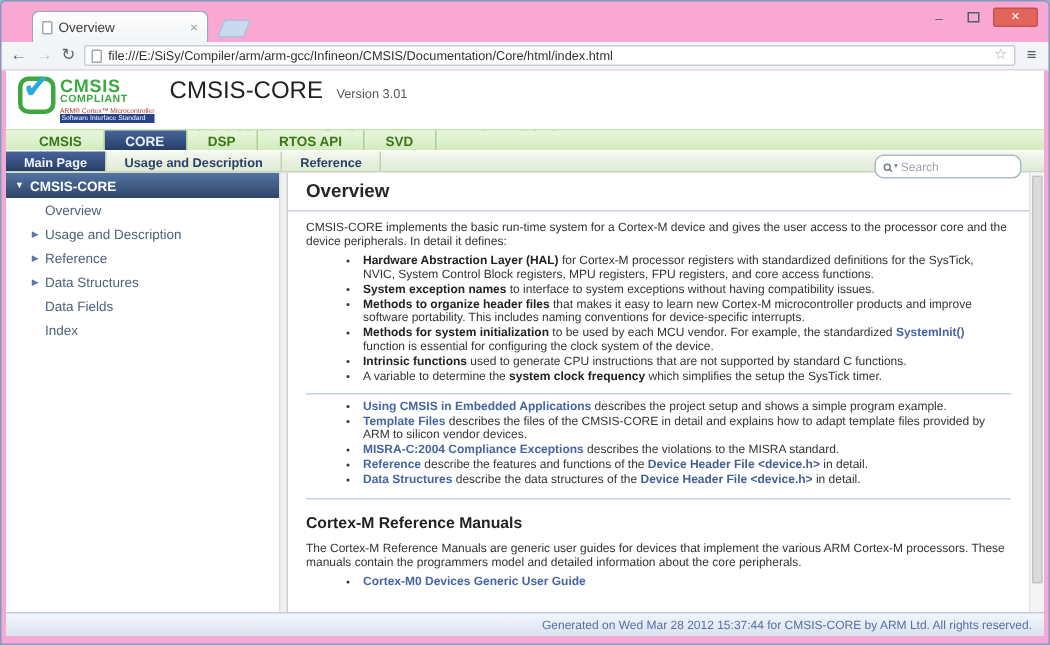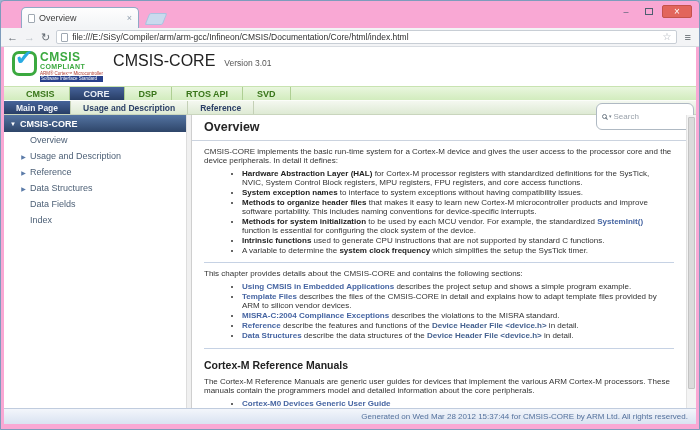--- a/index.html
+++ b/index.html
@@ -61,21 +61,21 @@
   .t1 { display:flex; align-items:center; padding:0 14px; font-size:9px; font-weight:bold;
         color:#39761A; border-right:1px solid #AECF93; }
   .t1.active { background:linear-gradient(#46639A,#283E66); color:#E9EEF6; }
 
   .tabs2 { position:relative; display:flex; align-items:stretch; height:15px;
            background:linear-gradient(#F4F8F0,#DEEAD4); border-top:1px solid #FBFDF9;
            border-bottom:1px solid #C9D5BD; flex:0 0 auto; }
   .t2 { display:flex; align-items:center; padding:0 12px; font-size:8.5px; font-weight:bold;
         color:#2B3F66; border-right:1px solid #C4D0B6; }
   .t2.active { background:linear-gradient(#46639A,#283E66); color:#F2F5FA; }
-  .search { position:absolute; right:2px; top:2px; width:98px; height:27px; background:#fff;
+  .search { position:absolute; right:15px; top:2px; width:98px; height:16px; background:#fff;
             border:1px solid #AFB9C3; border-radius:6px; display:flex; align-items:center;
             gap:2px; padding:0 5px; }
   .mag { width:5px; height:5px; border:1px solid #737E89; border-radius:50%; position:relative; flex:0 0 auto; }
   .mag::after { content:""; position:absolute; width:3px; height:1px; background:#737E89;
                 right:-2px; bottom:-1px; transform:rotate(45deg); }
   .mag-caret { font-size:5px; color:#737E89; line-height:1; }
   .search input { border:none; outline:none; background:transparent; width:100%;
                   font-size:8px; color:#555; font-family:"Liberation Sans", sans-serif; }
   .search input::placeholder { color:#9AA2AB; }
 
@@ -236,21 +236,20 @@
             <li><b class="dark-ref" style="color:#222">Hardware Abstraction Layer (HAL)</b><span> for Cortex-M processor registers with standardized definitions for the SysTick, NVIC, System Control Block registers, MPU registers, FPU registers, and core access functions.</span></li>
             <li><b class="dark-ref" style="color:#222">System exception names</b><span> to interface to system exceptions without having compatibility issues.</span></li>
             <li><b class="dark-ref" style="color:#222">Methods to organize header files</b><span> that makes it easy to learn new Cortex-M microcontroller products and improve software portability. This includes naming conventions for device-specific interrupts.</span></li>
             <li><b class="dark-ref" style="color:#222">Methods for system initialization</b><span> to be used by each MCU vendor. For example, the standardized </span><a class="doxy-link">SystemInit()</a><span> function is essential for configuring the clock system of the device.</span></li>
             <li><b class="dark-ref" style="color:#222">Intrinsic functions</b><span> used to generate CPU instructions that are not supported by standard C functions.</span></li>
             <li><span>A variable to determine the </span><b class="dark-ref" style="color:#222">system clock frequency</b><span> which simplifies the setup the SysTick timer.</span></li>
           </ul>
 
           <hr>
 
-          <p>This chapter provides details about the CMSIS-CORE and contains the following sections:</p>
 
           <ul>
             <li><a class="doxy-link">Using CMSIS in Embedded Applications</a><span> describes the project setup and shows a simple program example.</span></li>
             <li><a class="doxy-link">Template Files</a><span> describes the files of the CMSIS-CORE in detail and explains how to adapt template files provided by ARM to silicon vendor devices.</span></li>
             <li><a class="doxy-link">MISRA-C:2004 Compliance Exceptions</a><span> describes the violations to the MISRA standard.</span></li>
             <li><a class="doxy-link">Reference</a><span> describe the features and functions of the </span><b class="dark-ref">Device Header File &lt;device.h&gt;</b><span> in detail.</span></li>
             <li><a class="doxy-link">Data Structures</a><span> describe the data structures of the </span><b class="dark-ref">Device Header File &lt;device.h&gt;</b><span> in detail.</span></li>
           </ul>
 
           <hr>

